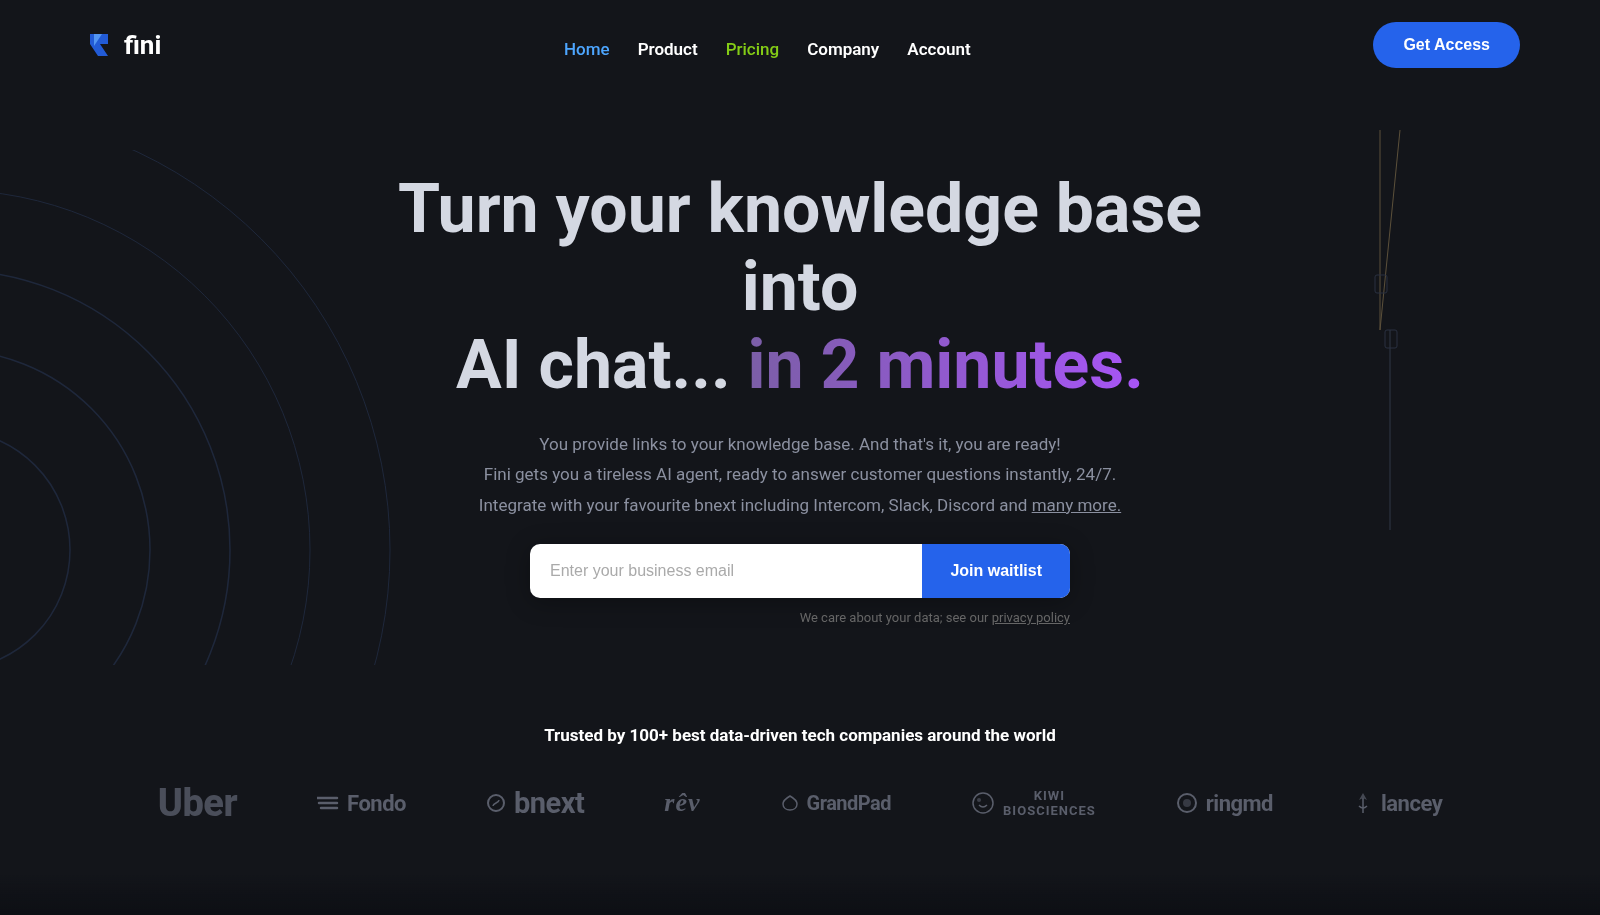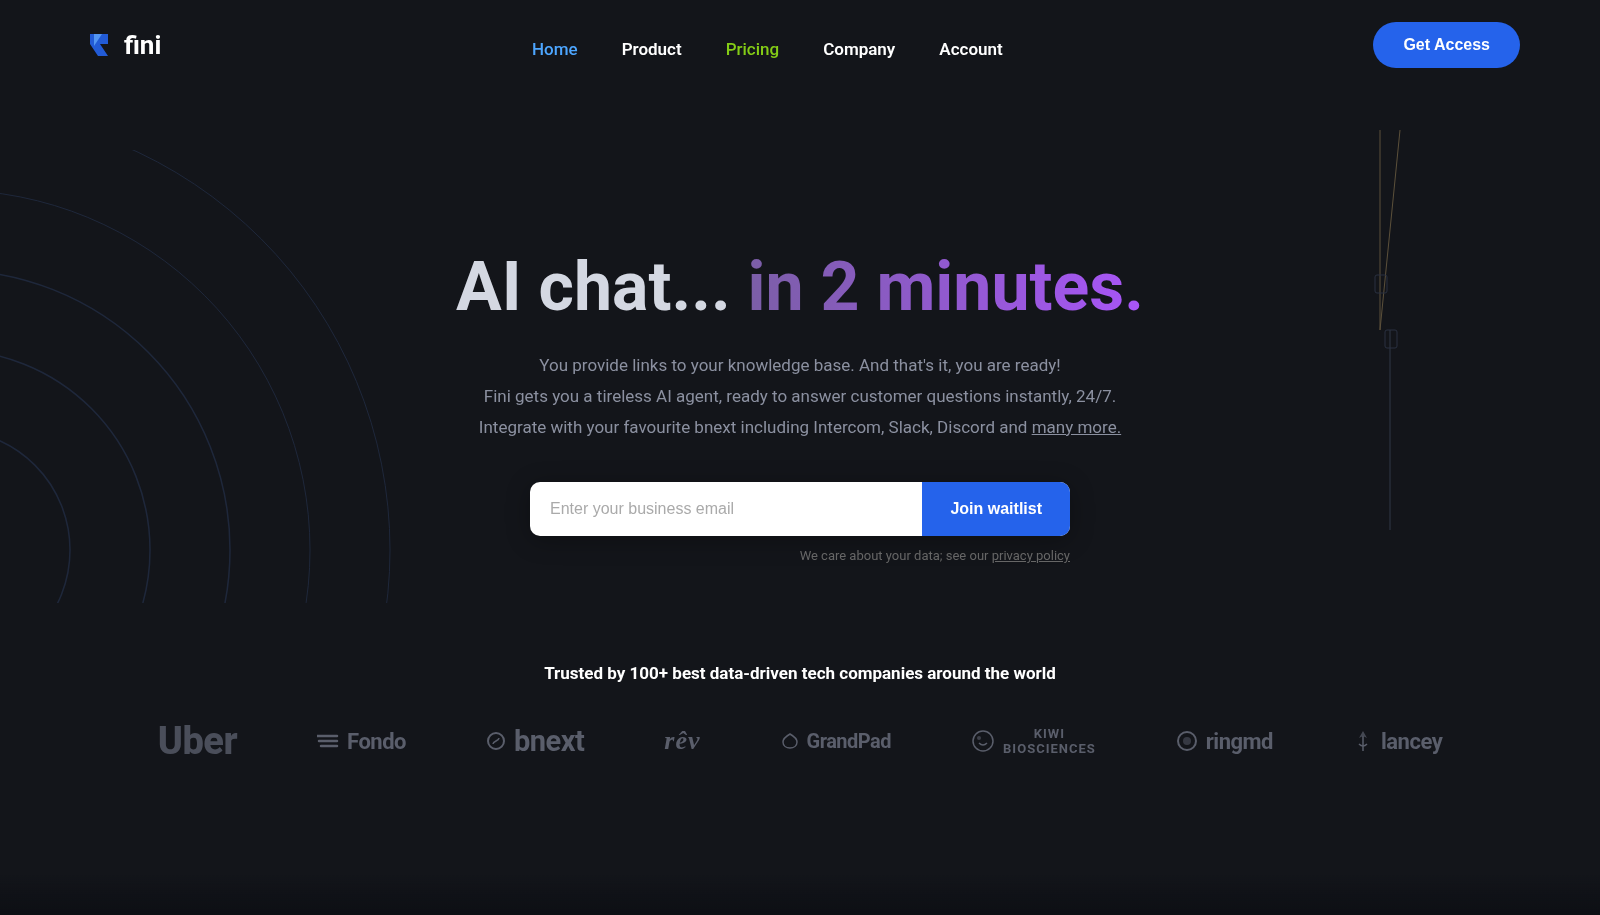--- a/index.html
+++ b/index.html
@@ -31,21 +31,21 @@
       color: #fff;
       text-decoration: none;
     }
     .logo-icon {
       width: 38px;
       height: 38px;
     }
     .nav-links {
       display: flex;
       align-items: center;
-      gap: 44px;
+      gap: 28px;
       list-style: none;
       font-size: 17px;
       margin-top: 8px;
     }
     .nav-links a {
       text-decoration: none;
       color: #84cc16;
       font-weight: 500;
     }
     .nav-links a.active {
@@ -111,21 +111,21 @@
       -webkit-background-clip: text;
       -webkit-text-fill-color: transparent;
       background-clip: text;
     }
 
     .hero-sub {
       font-size: 17px;
       color: #8b90a0;
       line-height: 1.8;
       max-width: 700px;
-      margin: 0 auto 40px;
+      margin: 0 auto 24px;
     }
     .hero-sub a {
       color: #8b90a0;
       text-decoration: underline;
     }
 
     
     .email-form {
       display: flex;
       align-items: center;
@@ -255,21 +255,21 @@
 
   <svg class="deco-right" viewBox="0 0 180 400" fill="none" xmlns="http://www.w3.org/2000/svg">
     <line x1="80" y1="0" x2="80" y2="200" stroke="#c8a86b" stroke-width="1"></line>
     <line x1="90" y1="200" x2="90" y2="400" stroke="#5a6a8a" stroke-width="1"></line>
     <line x1="100" y1="0" x2="80" y2="200" stroke="#c8a86b" stroke-width="1"></line>
     <rect x="75" y="145" width="12" height="18" rx="2" stroke="#4a5a7a" stroke-width="1" fill="none"></rect>
     <rect x="85" y="200" width="12" height="18" rx="2" stroke="#4a5a7a" stroke-width="1" fill="none"></rect>
   </svg>
 
   <h1>
-    <br>
+    <span>Turn your knowledge base into</span><br>
     <span>AI chat... </span><span class="accent">in 2 minutes.</span>
   </h1>
 
   <p class="hero-sub">
     <span>You provide links to your knowledge base. And that's it, you are ready!</span><br>
     <span>Fini gets you a tireless AI agent, ready to answer customer questions instantly, 24/7.</span><br>
     <span>Integrate with your favourite bnext including Intercom, Slack, Discord and </span><a href="#">many more.</a>
   </p>
 
   <div class="email-form">

